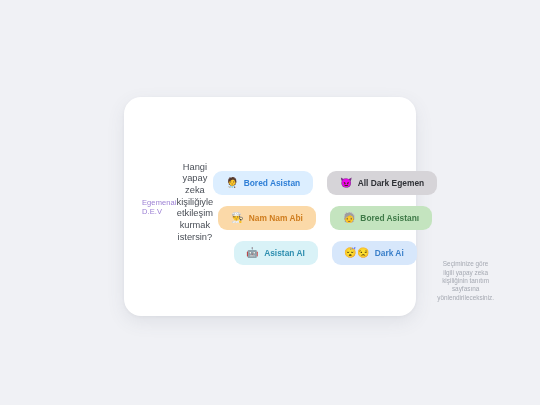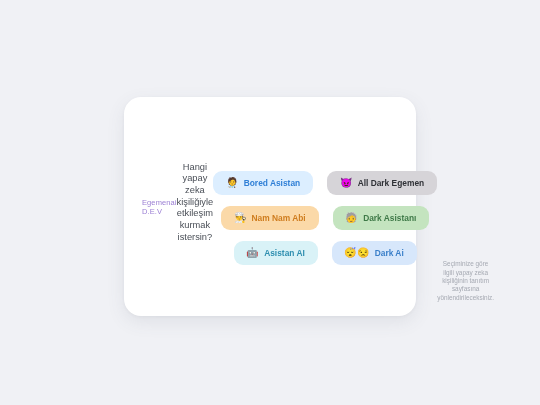--- a/index.html
+++ b/index.html
@@ -137,21 +137,21 @@
       </div>
 
       <div class="option-row">
         <button class="opt opt-nam">
           <span class="emoji">👨‍🍳</span>
           <span>Nam Nam Abi</span>
         </button>
 
         <button class="opt opt-baba">
           <span class="emoji">🧓</span>
-          <span>Dark Asistanı</span>
+          <span>Bored Asistanı</span>
         </button>
       </div>
 
       <div class="option-row">
         <button class="opt opt-saftrik">
           <span class="emoji">🤖</span>
           <span>Asistan AI</span>
         </button>
 
         <button class="opt opt-bored">

